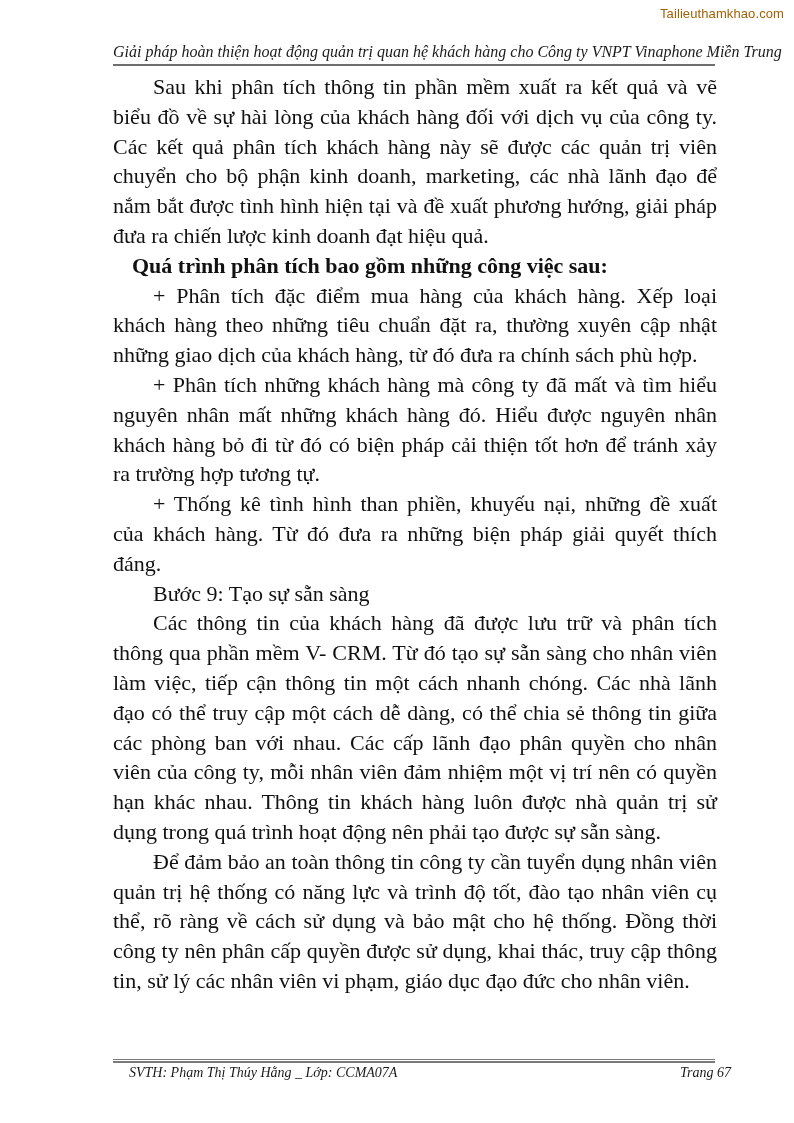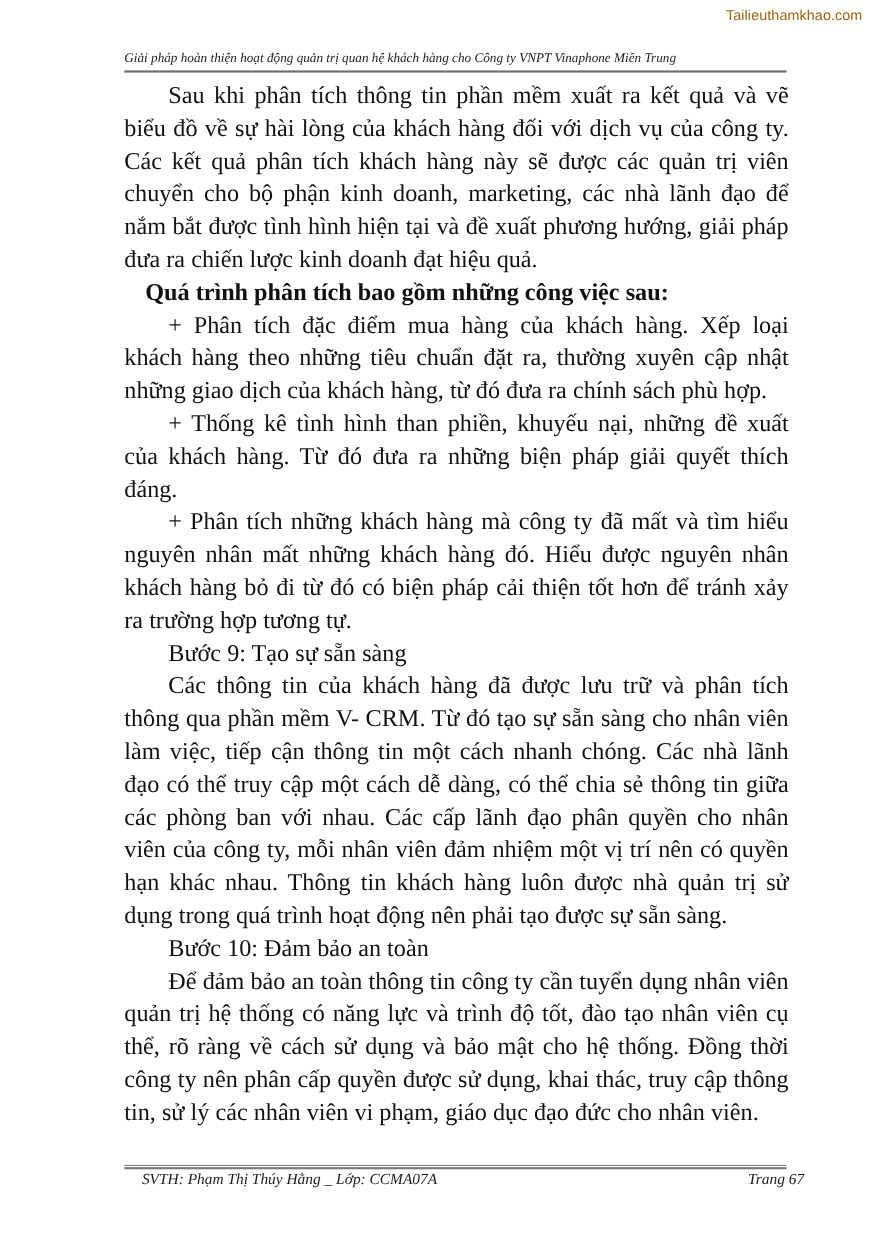--- a/index.html
+++ b/index.html
@@ -23,21 +23,21 @@
       font-size: 13px;
       color: #a16207;
       letter-spacing: 0.1px;
     }
     .running-header {
       position: absolute;
       left: 113px;
       top: 43px;
       width: 602px;
       font-style: italic;
-      font-size: 12px;
+      font-size: 16px;
       line-height: 18px;
       color: #1a1a1a;
       white-space: nowrap;
     }
     .header-rule {
       position: absolute;
       left: 113px;
       top: 64px;
       width: 602px;
       height: 2px;
@@ -92,25 +92,24 @@
 
 <div class="watermark">Tailieuthamkhao.com</div>
 
 <div class="running-header">Giải pháp hoàn thiện hoạt động quản trị quan hệ khách hàng cho Công ty VNPT Vinaphone Miền Trung</div>
 <div class="header-rule"></div>
 
 <div class="body-text">
   <p class="indent-1">Sau khi phân tích thông tin phần mềm xuất ra kết quả và vẽ biểu đồ về sự hài lòng của khách hàng đối với dịch vụ của công ty. Các kết quả phân tích khách hàng này sẽ được các quản trị viên chuyển cho bộ phận kinh doanh, marketing, các nhà lãnh đạo để nắm bắt được tình hình hiện tại và đề xuất phương hướng, giải pháp đưa ra chiến lược kinh doanh đạt hiệu quả.</p>
   <p class="indent-0">Quá trình phân tích bao gồm những công việc sau:</p>
   <p class="indent-1">+ Phân tích đặc điểm mua hàng của khách hàng. Xếp loại khách hàng theo những tiêu chuẩn đặt ra, thường xuyên cập nhật những giao dịch của khách hàng, từ đó đưa ra chính sách phù hợp.</p>
+  <p class="indent-1">+ Phân tích những khách hàng mà công ty đã mất và tìm hiểu nguyên nhân mất những khách hàng đó. Hiểu được nguyên nhân khách hàng bỏ đi từ đó có biện pháp cải thiện tốt hơn để tránh xảy ra trường hợp tương tự.</p>
   <p class="indent-1">+ Thống kê tình hình than phiền, khuyếu nại, những đề xuất của khách hàng. Từ đó đưa ra những biện pháp giải quyết thích đáng.</p>
-  <p class="indent-1">+ Phân tích những khách hàng mà công ty đã mất và tìm hiểu nguyên nhân mất những khách hàng đó. Hiểu được nguyên nhân khách hàng bỏ đi từ đó có biện pháp cải thiện tốt hơn để tránh xảy ra trường hợp tương tự.</p>
   <p class="indent-1">Bước 9: Tạo sự sẵn sàng</p>
   <p class="indent-1">Các thông tin của khách hàng đã được lưu trữ và phân tích thông qua phần mềm V- CRM. Từ đó tạo sự sẵn sàng cho nhân viên làm việc, tiếp cận thông tin một cách nhanh chóng. Các nhà lãnh đạo có thể truy cập một cách dễ dàng, có thể chia sẻ thông tin giữa các phòng ban với nhau. Các cấp lãnh đạo phân quyền cho nhân viên của công ty, mỗi nhân viên đảm nhiệm một vị trí nên có quyền hạn khác nhau. Thông tin khách hàng luôn được nhà quản trị sử dụng trong quá trình hoạt động nên phải tạo được sự sẵn sàng.</p>
-  <p class="indent-1">Bước 10: Đảm bảo an toàn</p>
   <p class="indent-1">Để đảm bảo an toàn thông tin công ty cần tuyển dụng nhân viên quản trị hệ thống có năng lực và trình độ tốt, đào tạo nhân viên cụ thể, rõ ràng về cách sử dụng và bảo mật cho hệ thống. Đồng thời công ty nên phân cấp quyền được sử dụng, khai thác, truy cập thông tin, sử lý các nhân viên vi phạm, giáo dục đạo đức cho nhân viên.</p>
 </div>
 
 <div class="footer-rule-top"></div>
 <div class="footer-rule-bottom"></div>
 <div class="footer">
   <span>SVTH: Phạm Thị Thúy Hằng _ Lớp: CCMA07A</span>
   <span>Trang 67</span>
 </div>
 

